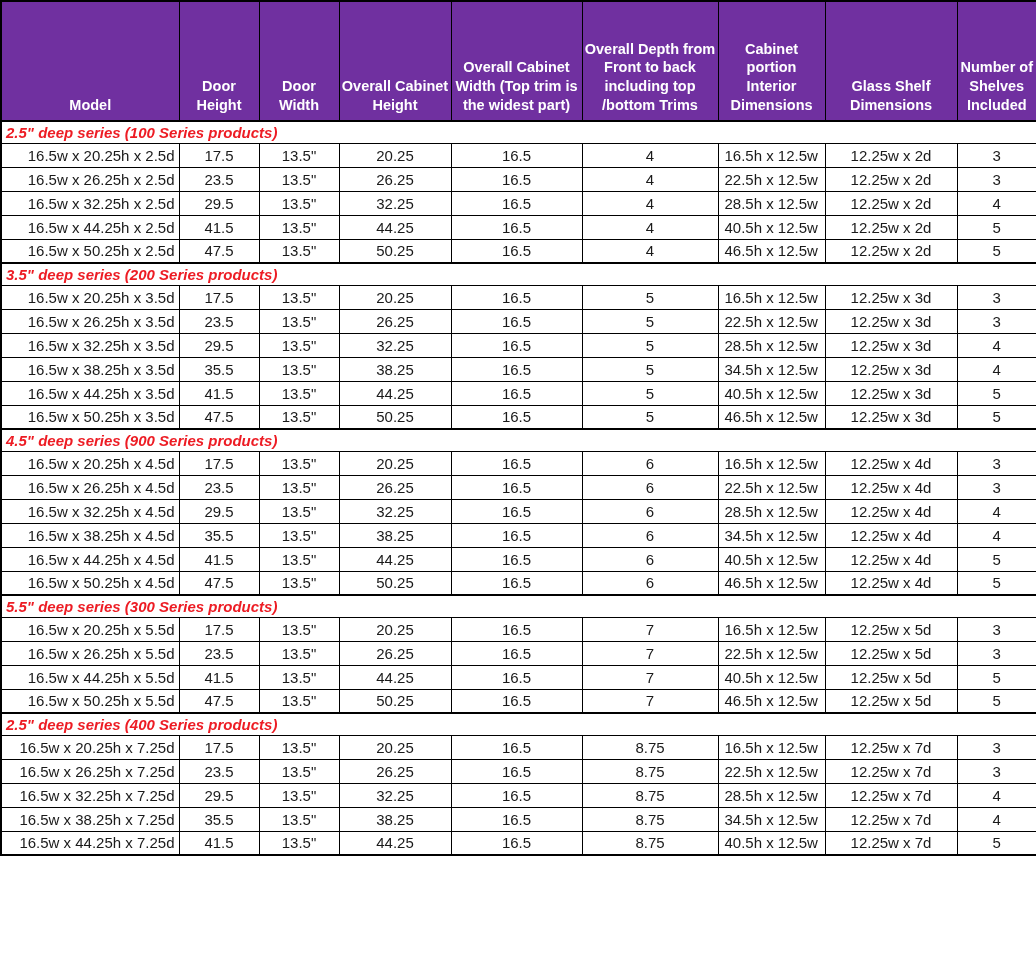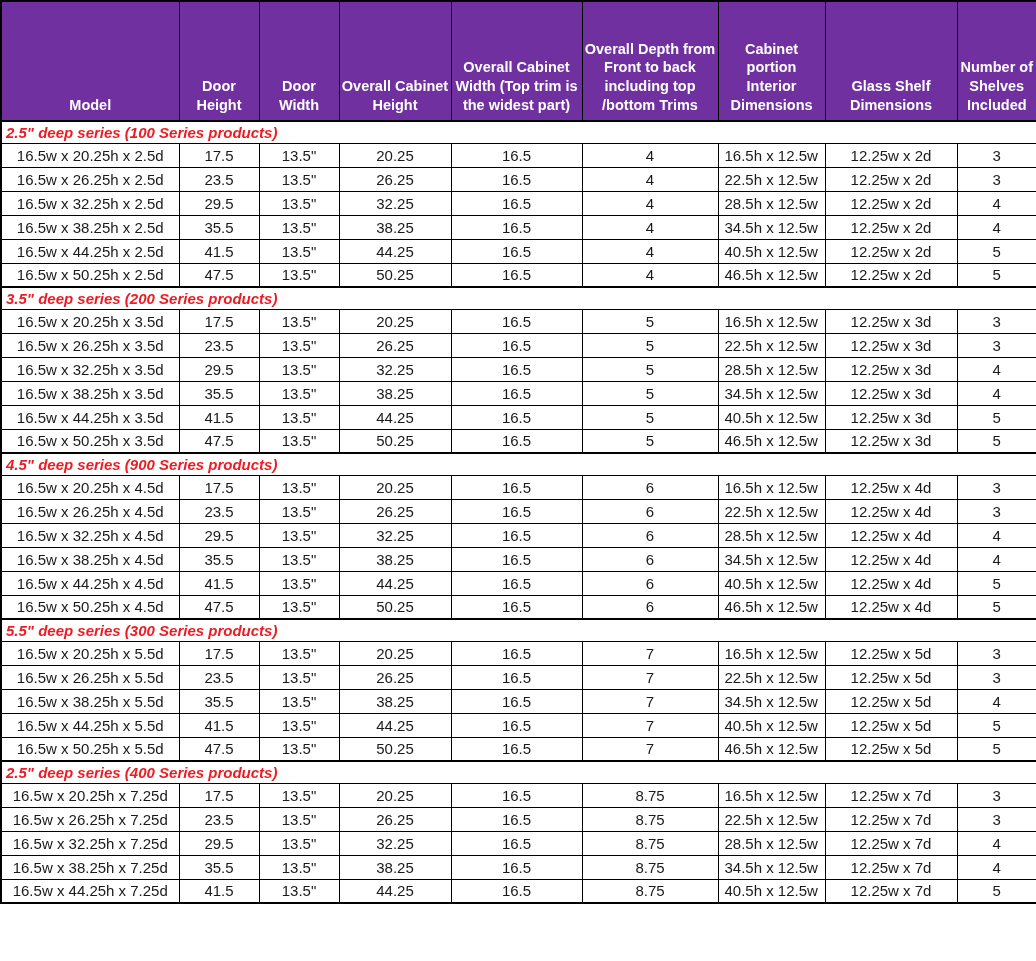--- a/index.html
+++ b/index.html
@@ -45,21 +45,21 @@
   tbody tr { height: 24px; }
   tbody td {
     border: 1px solid #000;
     padding: 0 4px;
     text-align: center;
     vertical-align: middle;
     background: #ffffff;
     white-space: nowrap;
     overflow: hidden;
   }
-  tbody td:first-child { text-align: center; }
+  tbody td:first-child { text-align: right; }
   tbody td:nth-child(7) { text-align: left; padding-left: 6px; }
 
   tr.section-row { height: 22px; }
   tr.section-row td {
     border-top: 2px solid #000;
     border-bottom: 1px solid #000;
     text-align: left;
     font-weight: 700;
     font-style: italic;
     color: var(--section-color, #ED1C24);
@@ -125,31 +125,20 @@
         <td>29.5</td>
         <td>13.5"</td>
         <td>32.25</td>
         <td>16.5</td>
         <td>4</td>
         <td>28.5h x 12.5w</td>
         <td>12.25w x 2d</td>
         <td>4</td>
       </tr>
       <tr>
-        <td>16.5w x 38.25h x 2.5d</td>
-        <td>35.5</td>
-        <td>13.5"</td>
-        <td>38.25</td>
-        <td>16.5</td>
-        <td>4</td>
-        <td>34.5h x 12.5w</td>
-        <td>12.25w x 2d</td>
-        <td>4</td>
-      </tr>
-      <tr>
         <td>16.5w x 44.25h x 2.5d</td>
         <td>41.5</td>
         <td>13.5"</td>
         <td>44.25</td>
         <td>16.5</td>
         <td>4</td>
         <td>40.5h x 12.5w</td>
         <td>12.25w x 2d</td>
         <td>5</td>
       </tr>
@@ -319,31 +308,20 @@
       <tr>
         <td>16.5w x 26.25h x 5.5d</td>
         <td>23.5</td>
         <td>13.5"</td>
         <td>26.25</td>
         <td>16.5</td>
         <td>7</td>
         <td>22.5h x 12.5w</td>
         <td>12.25w x 5d</td>
         <td>3</td>
-      </tr>
-      <tr>
-        <td>16.5w x 38.25h x 5.5d</td>
-        <td>35.5</td>
-        <td>13.5"</td>
-        <td>38.25</td>
-        <td>16.5</td>
-        <td>7</td>
-        <td>34.5h x 12.5w</td>
-        <td>12.25w x 5d</td>
-        <td>4</td>
       </tr>
       <tr>
         <td>16.5w x 44.25h x 5.5d</td>
         <td>41.5</td>
         <td>13.5"</td>
         <td>44.25</td>
         <td>16.5</td>
         <td>7</td>
         <td>40.5h x 12.5w</td>
         <td>12.25w x 5d</td>

